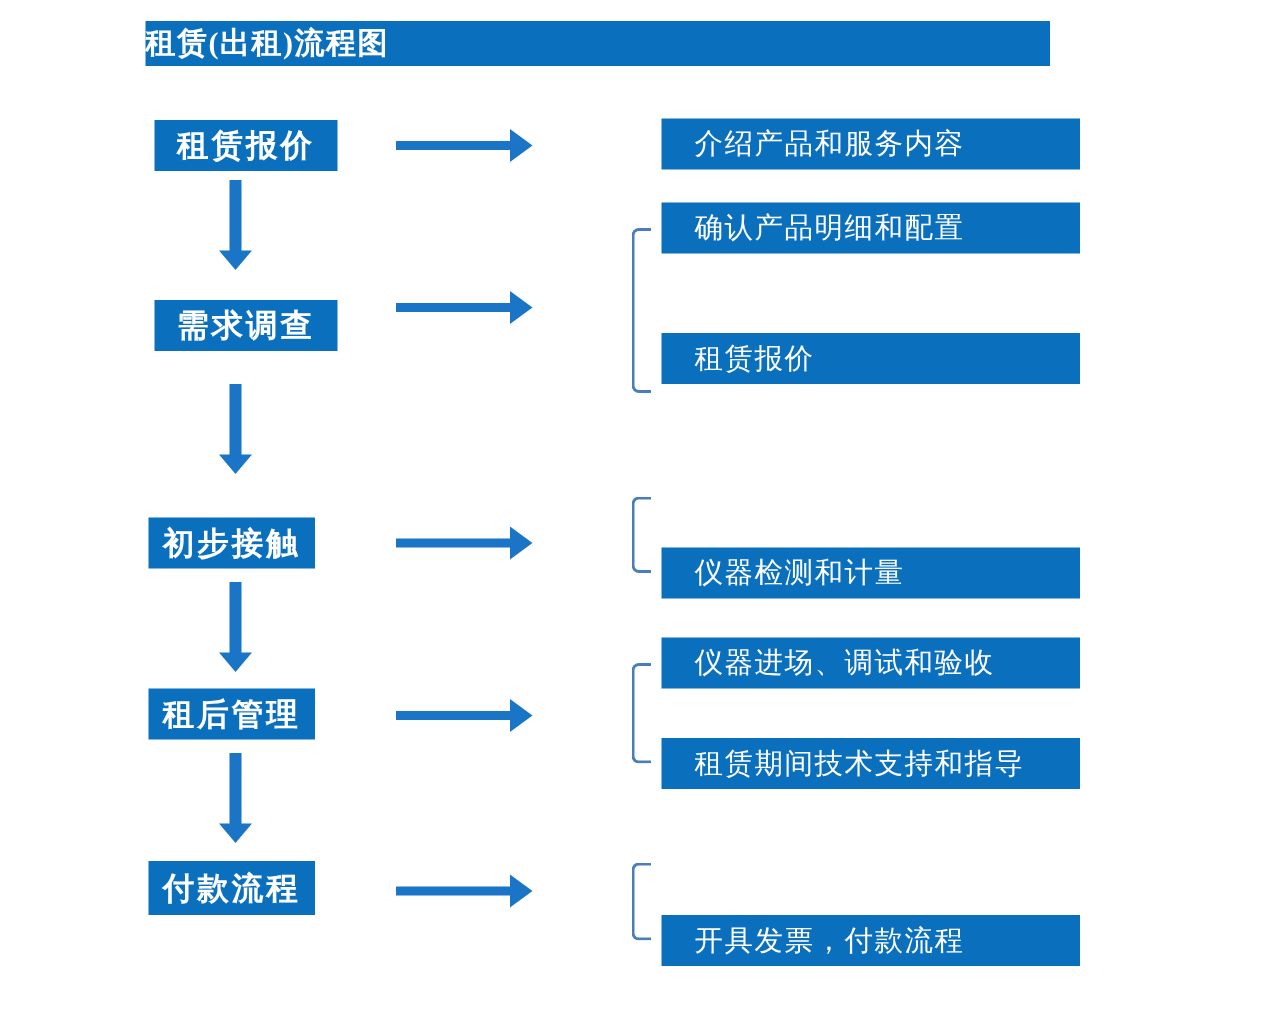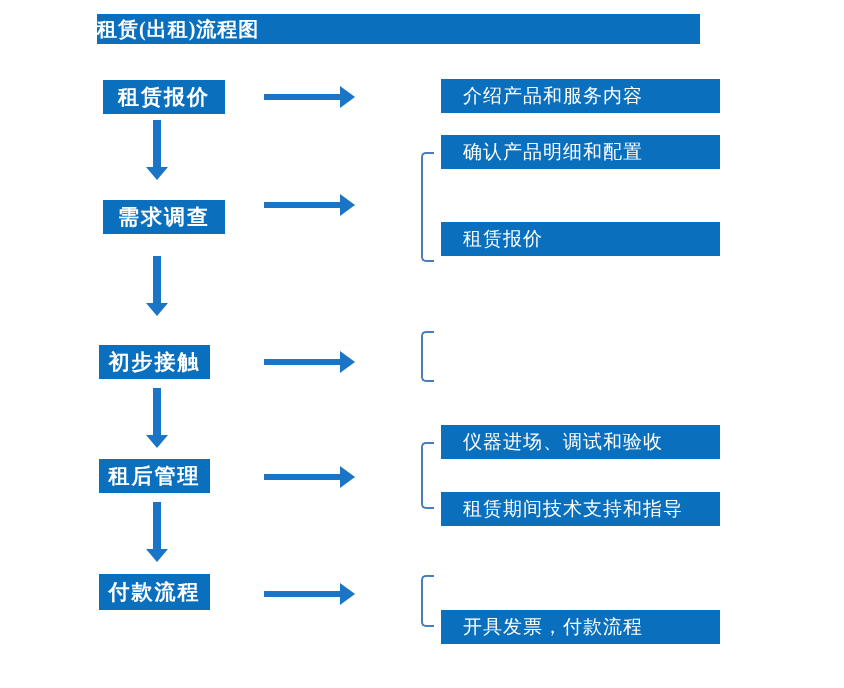--- a/index.html
+++ b/index.html
@@ -159,17 +159,18 @@
   </div>
 
   <div class="bracket" style="top:152px; height:110px;"></div>
   <div class="bracket" style="top:331px; height:51px;"></div>
   <div class="bracket" style="top:442px; height:67px;"></div>
   <div class="bracket" style="top:575px; height:52px;"></div>
 
   <div class="right-box" style="top:79px;">介绍产品和服务内容</div>
   <div class="right-box" style="top:135px;">确认产品明细和配置</div>
   <div class="right-box" style="top:187px;margin-top:35px;">租赁报价</div>
+  <div class="right-box" style="top:365px;">仪器检测和计量</div>
   <div class="right-box" style="top:425px;">仪器进场、调试和验收</div>
   <div class="right-box" style="top:492px;">租赁期间技术支持和指导</div>
   <div class="right-box" style="top:610px;">开具发票，付款流程</div>
 
 </div>
 
 </body></html>

